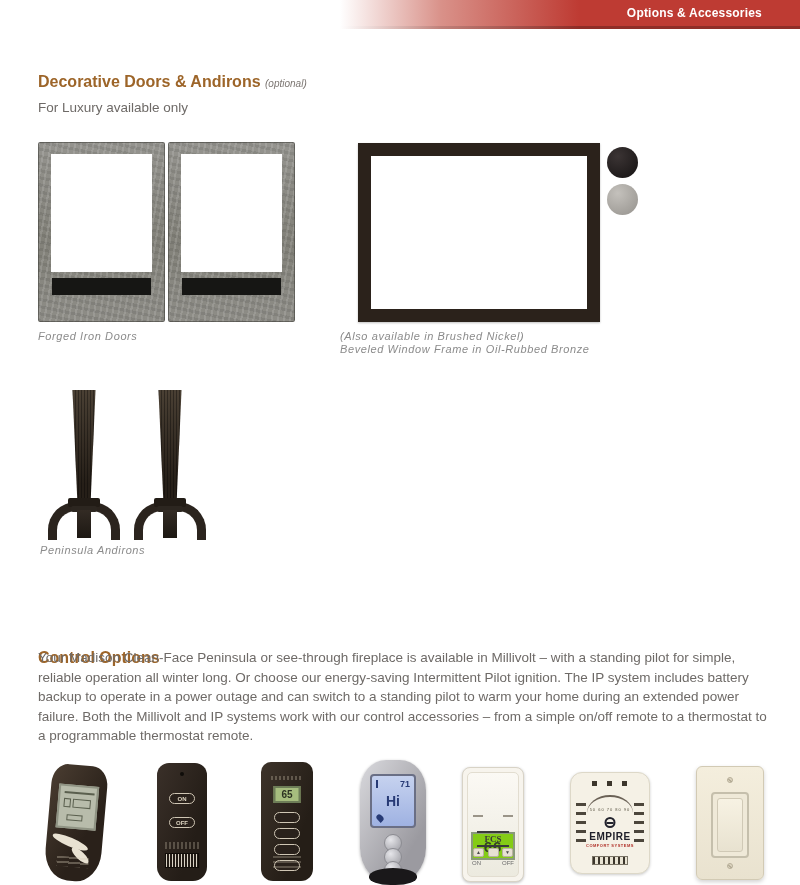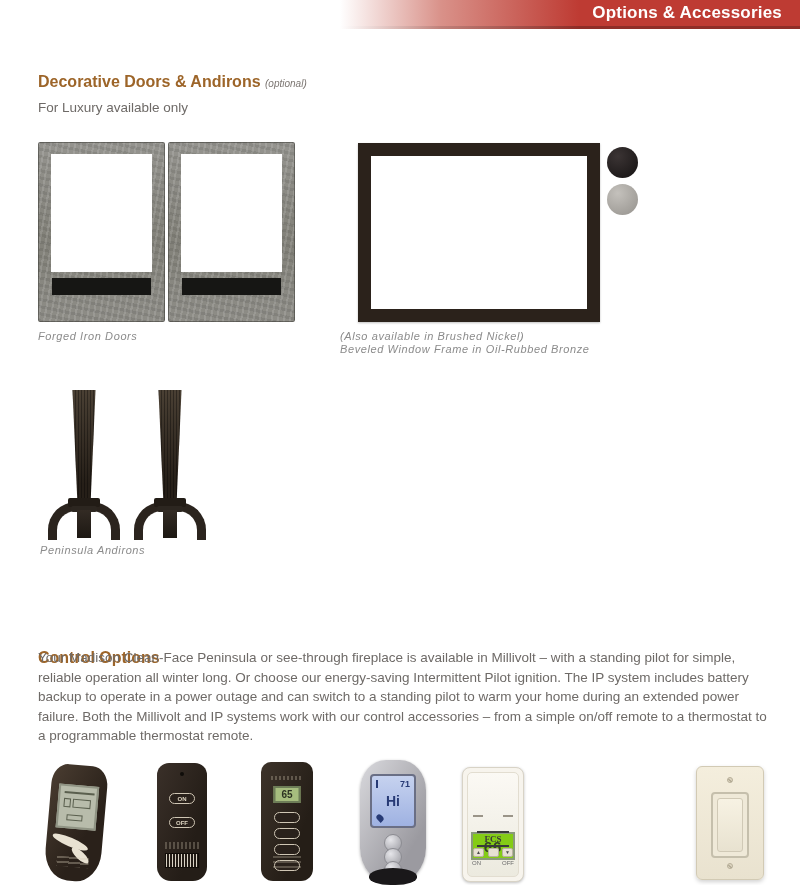--- a/index.html
+++ b/index.html
@@ -11,22 +11,22 @@
   }
   .abs { position:absolute; }
 
   
   .banner {
     left:340px; right:0; top:0; height:26px;
     background:linear-gradient(90deg, #ffffff 0%, #d99189 22%, #be3b33 52%, #be3b33 100%);
     display:flex; align-items:center; justify-content:flex-end;
   }
   .banner-title {
-    color:#ffffff; font-weight:bold; font-size:17px; letter-spacing:.2px;
-    padding-right:18px; line-height:26px;
+    color:#ffffff; font-weight:bold; font-size:12px; letter-spacing:.2px;
+    padding-right:38px; line-height:26px;
   }
   .banner-underline {
     left:340px; right:0; top:26px; height:3px;
     background:linear-gradient(90deg, #ffffff 0%, #c08079 22%, #8f2d27 52%, #8f2d27 100%);
   }
 
   
   .sec-heading { font-size:16px; font-weight:bold; color:#9d6529; }
   .sec-heading em { font-weight:normal; font-style:italic; color:#7c7672; font-size:10px; }
   .subtext { font-size:13.5px; color:#6e6a67; }
@@ -308,20 +308,31 @@
       <span>▲</span>
       <span></span>
       <span>▼</span>
     </div>
     <div class="lblrow">
       <span>ON</span>
       <span>OFF</span>
     </div>
   </div>
 
+  <div class="device devF">
+    <div class="slots"></div>
+    <div class="arc"></div>
+    <div class="scale">50  60  70  80  90</div>
+    <div class="globe"></div>
+    <div class="brand">EMPIRE</div>
+    <div class="tagline">COMFORT SYSTEMS</div>
+    <div class="ventL"></div>
+    <div class="ventR"></div>
+    <div class="slider"></div>
+  </div>
 
   <div class="device devG">
     <div class="screw screw-top"></div>
     <div class="rocker-outer">
       <div class="rocker"></div>
     </div>
     <div class="screw screw-bottom"></div>
   </div>
 
 </div>

